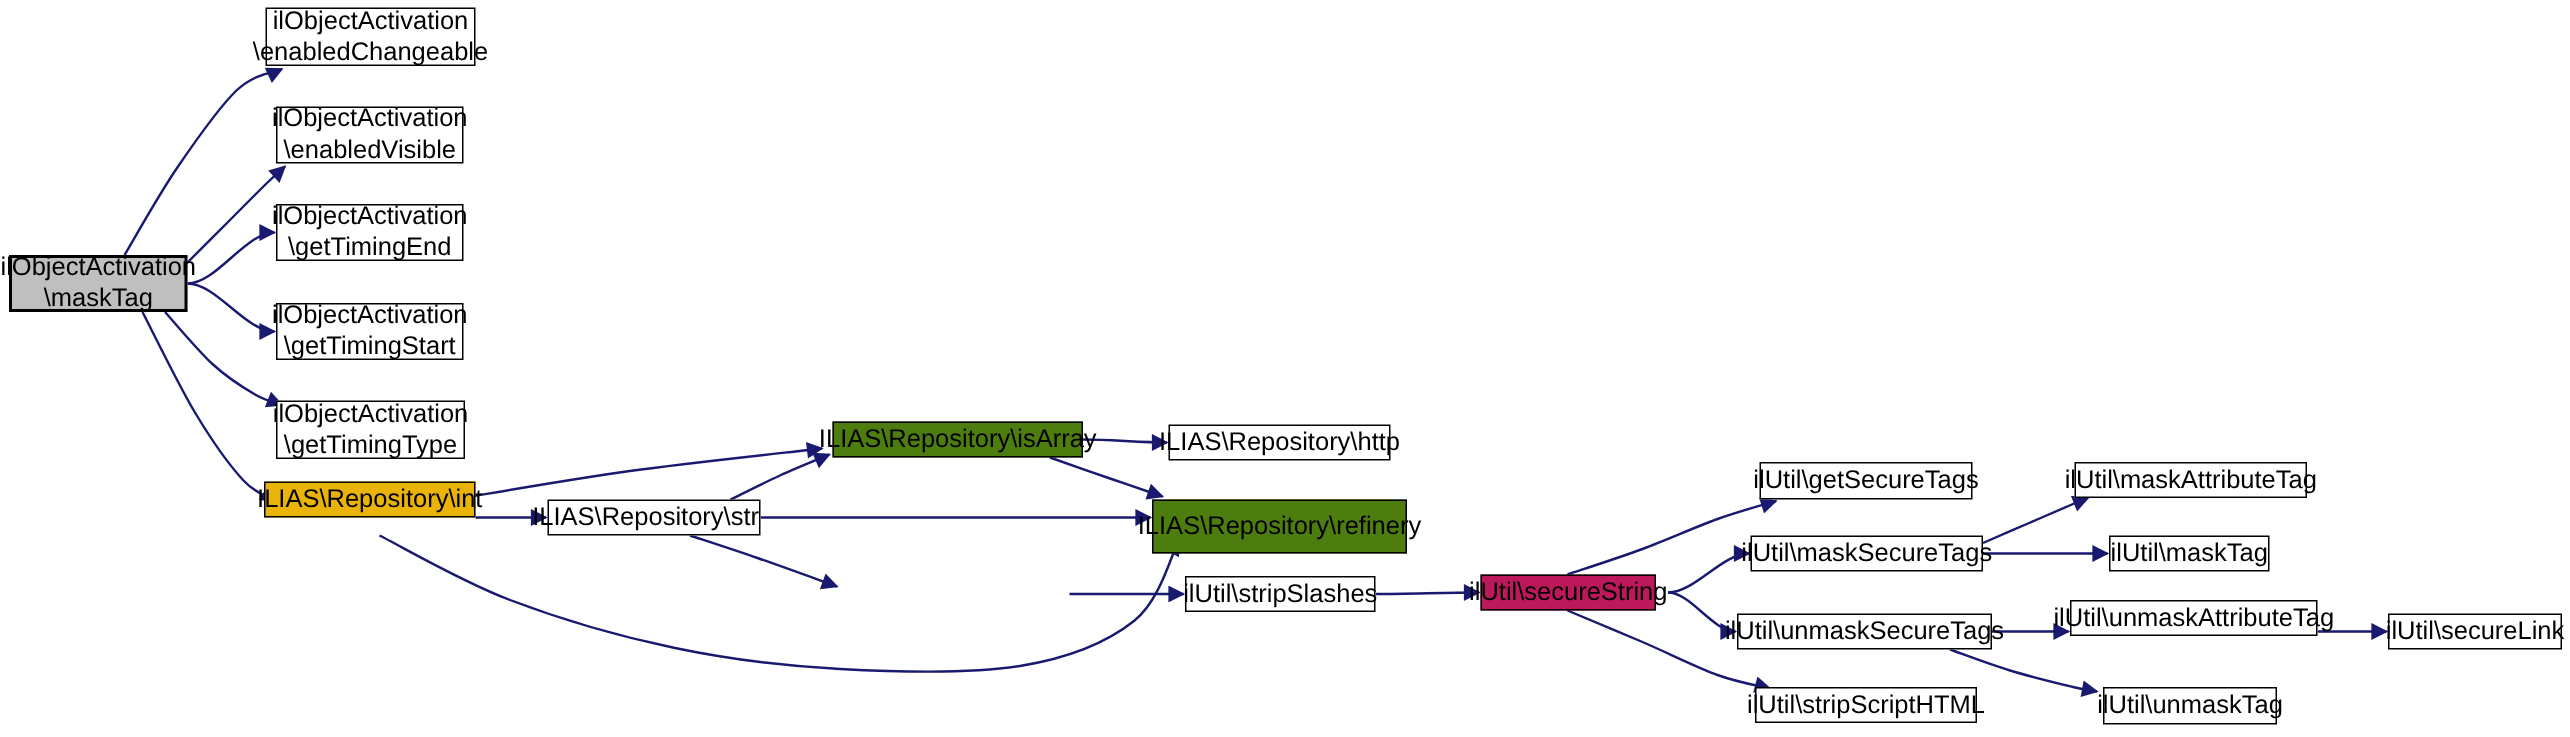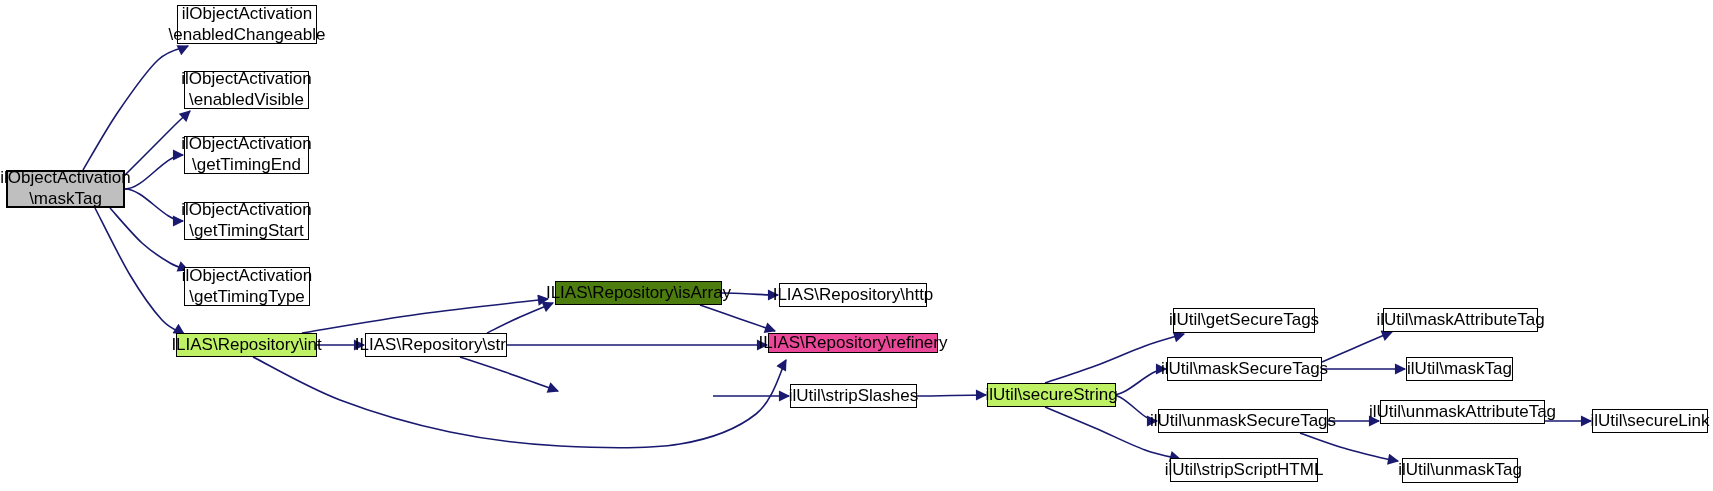--- a/index.html
+++ b/index.html
@@ -83,39 +83,39 @@
       <div class="node-line">\getTimingEnd</div>
     </div>
     <div class="node" title="ilObjectActivation\getTimingStart" style="left: 184px; top: 202px; width: 125px; height: 38px; border-color: rgb(0, 0, 0); background: rgb(255, 255, 255);">
       <div class="node-line">ilObjectActivation</div>
       <div class="node-line">\getTimingStart</div>
     </div>
     <div class="node" title="ilObjectActivation\getTimingType" style="left: 184px; top: 267px; width: 126px; height: 39px; border-color: rgb(0, 0, 0); background: rgb(255, 255, 255);">
       <div class="node-line">ilObjectActivation</div>
       <div class="node-line">\getTimingType</div>
     </div>
-    <div class="node" title="ILIAS\Repository\int" style="left: 176px; top: 333px; width: 141px; height: 24px; border-color: rgb(0, 0, 0); background: #bef264;">
+    <div class="node" title="ILIAS\Repository\int" style="left: 176px; top: 321px; width: 141px; height: 24px; border-color: rgb(0, 0, 0); background: #eab308;">
       <div class="node-line">ILIAS\Repository\int</div>
     </div>
     <div class="node" title="ILIAS\Repository\str" style="left: 365px; top: 333px; width: 142px; height: 24px; border-color: rgb(0, 0, 0); background: rgb(255, 255, 255); align-items: flex-end;">
       <div class="node-line">ILIAS\Repository\str</div>
     </div>
     <div class="node" title="ILIAS\Repository\isArray" style="left: 555px; top: 281px; width: 167px; height: 24px; border-color: rgb(0, 0, 0); background: #4d7c0f;">
       <div class="node-line">ILIAS\Repository\isArray</div>
     </div>
     <div class="node" title="ILIAS\Repository\http" style="left: 779px; top: 283px; width: 148px; height: 24px; border-color: rgb(0, 0, 0); background: rgb(255, 255, 255);">
       <div class="node-line">ILIAS\Repository\http</div>
     </div>
-    <div class="node" title="ILIAS\Repository\refinery" style="left: 768px; top: 333px; width: 170px; height: 20px; border-color: rgb(0, 0, 0); background: #ec4899;">
+    <div class="node" title="ILIAS\Repository\refinery" style="left: 768px; top: 333px; width: 170px; height: 36px; border-color: rgb(0, 0, 0); background: #4d7c0f;">
       <div class="node-line">ILIAS\Repository\refinery</div>
     </div>
     <div class="node" title="ilUtil\stripSlashes" style="left: 790px; top: 384px; width: 127px; height: 24px; border-color: rgb(0, 0, 0); background: rgb(255, 255, 255);">
       <div class="node-line">ilUtil\stripSlashes</div>
     </div>
-    <div class="node" title="ilUtil\secureString" style="left: 987px; top: 383px; width: 129px; height: 24px; border-color: rgb(0, 0, 0); background: #bef264;">
+    <div class="node" title="ilUtil\secureString" style="left: 987px; top: 383px; width: 117px; height: 24px; border-color: rgb(0, 0, 0); background: #be185d;">
       <div class="node-line">ilUtil\secureString</div>
     </div>
     <div class="node" title="ilUtil\getSecureTags" style="left: 1173px; top: 308px; width: 142px; height: 25px; border-color: rgb(0, 0, 0); background: rgb(255, 255, 255);">
       <div class="node-line">ilUtil\getSecureTags</div>
     </div>
     <div class="node" title="ilUtil\maskSecureTags" style="left: 1167px; top: 357px; width: 155px; height: 24px; border-color: rgb(0, 0, 0); background: rgb(255, 255, 255);">
       <div class="node-line">ilUtil\maskSecureTags</div>
     </div>
     <div class="node" title="ilUtil\unmaskSecureTags" style="left: 1158px; top: 409px; width: 170px; height: 24px; border-color: rgb(0, 0, 0); background: rgb(255, 255, 255);">
       <div class="node-line">ilUtil\unmaskSecureTags</div>

